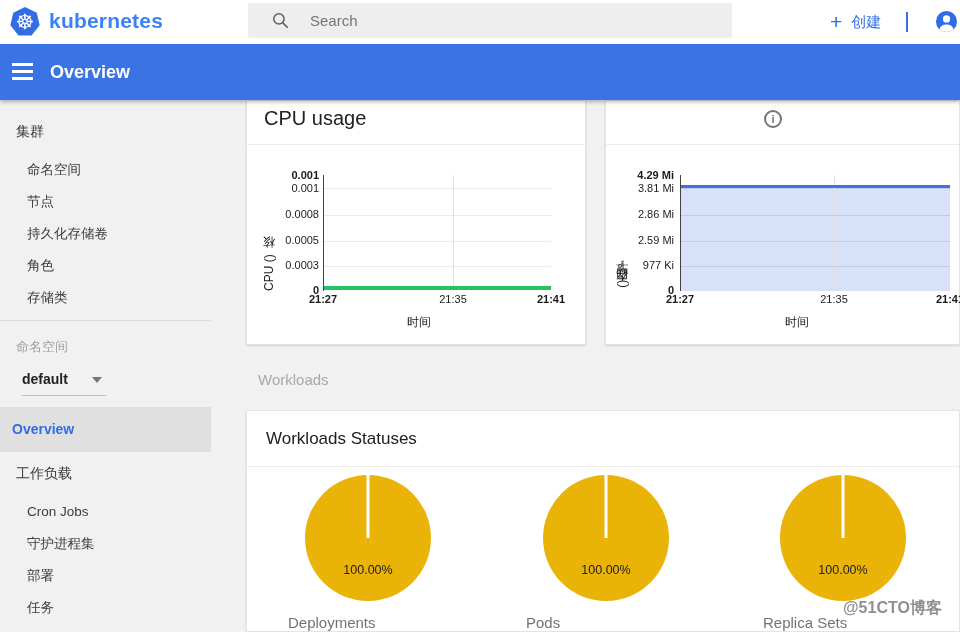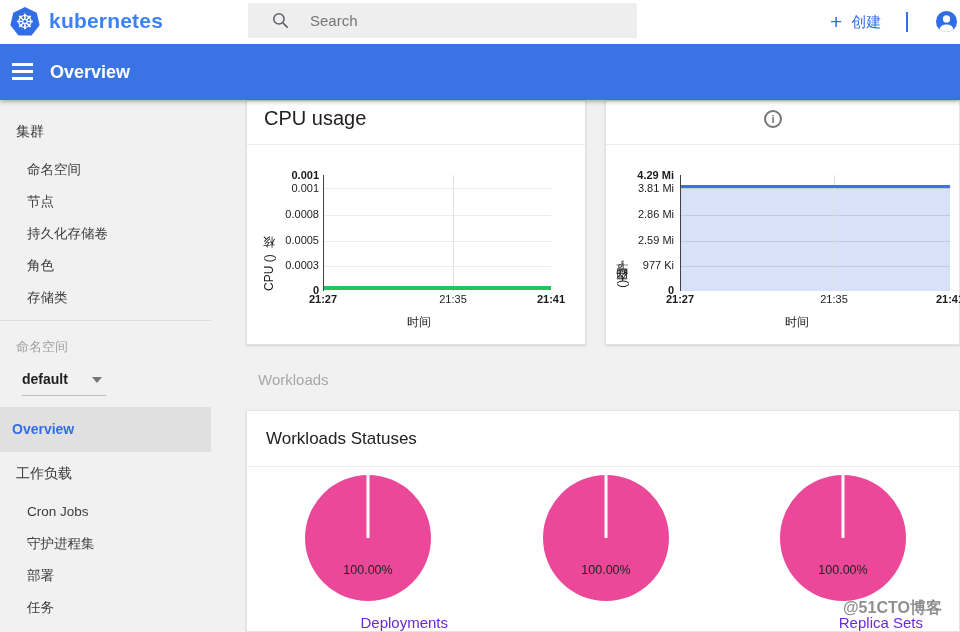--- a/index.html
+++ b/index.html
@@ -5,21 +5,21 @@
   * { margin:0; padding:0; box-sizing:border-box; }
   html,body { width:960px; height:632px; overflow:hidden;
     font-family:"Liberation Sans", sans-serif; background:#f1f1f1; position:relative; }
 
   
   .header { position:absolute; left:0; top:0; width:960px; height:44px; background:#ffffff; z-index:30; }
   .logo-hept { position:absolute; left:10px; top:7px; width:30px; height:30px; background:#326de6;
     clip-path:polygon(50% 0%,89.1% 18.8%,98.8% 61.2%,71.7% 95.1%,28.3% 95.1%,1.2% 61.2%,10.9% 18.8%);
     display:flex; align-items:center; justify-content:center; color:#fff; font-size:21px; line-height:30px; }
   .logo-text { position:absolute; left:49px; top:9px; font-size:21px; font-weight:bold; color:#3b82f6; letter-spacing:.2px; }
-  .searchbox { position:absolute; left:248px; top:3px; width:389px; height:35px; background:#eeeeee; border-radius:2px; }
+  .searchbox { position:absolute; left:248px; top:3px; width:484px; height:35px; background:#eeeeee; border-radius:2px; }
   .search-ic { position:absolute; left:23px; top:8px; width:19px; height:19px; }
   .searchbox input { position:absolute; left:62px; top:0; width:410px; height:35px; border:none; outline:none;
     background:transparent; font-size:15px; color:#424242; font-family:"Liberation Sans", sans-serif; }
   .searchbox input::placeholder { color:#757575; opacity:1; }
   .create-btn { position:absolute; left:830px; top:0; height:44px; display:flex; align-items:center; gap:9px;
     color:#326de6; font-size:15px; cursor:pointer; }
   .create-plus { font-size:21px; font-weight:300; line-height:20px; }
   .hdr-divider { position:absolute; left:906px; top:12px; width:2px; height:20px; background:#3a6fe0; }
   .avatar { position:absolute; left:935px; top:10px; width:23px; height:23px; }
 
@@ -76,25 +76,25 @@
   .card-cpu .xt0{left:54px} .card-cpu .xt1{left:184px} .card-cpu .xt2{left:282px}
   .card-mem .xt0{left:52px} .card-mem .xt1{left:206px} .card-mem .xt2{left:322px}
   .xlab { position:absolute; top:213px; width:60px; font-size:12px; color:#1b1b1b; }
   .card-cpu .xlab{left:160px} .card-mem .xlab{left:179px}
 
   
   .wl-label { position:absolute; left:258px; top:371px; font-size:15px; color:#a8a8a8; }
   .card-wl { left:246px; top:410px; width:714px; height:222px; }
   .wl-title { position:absolute; left:19px; top:18px; font-size:17px; color:#212121; }
   .wl-divider { position:absolute; left:0; top:55px; width:100%; height:1px; background:#ececec; }
-  .pie { position:absolute; top:64px; width:126px; height:126px; border-radius:50%; background:#ec4899; }
+  .pie { position:absolute; top:64px; width:126px; height:126px; border-radius:50%; background:#eab308; }
   .pie-a{left:58px} .pie-b{left:296px} .pie-c{left:533px}
   .pie-line { position:absolute; left:50%; top:0; width:3px; height:63px; background:#fff; transform:translateX(-50%); }
   .pie-pct { position:absolute; left:0; width:126px; top:88px; text-align:center; font-size:12.5px; color:#212121; }
-  .pie-label { position:absolute; top:203px; width:160px; text-align:right; font-size:15px; color:#6d28d9; }
+  .pie-label { position:absolute; top:203px; width:160px; text-align:left; font-size:15px; color:#737373; }
   .pl-a{left:41px} .pl-b{left:279px} .pl-c{left:516px}
 
   .watermark { position:absolute; left:843px; top:598px; font-size:16px; font-weight:bold; color:#8f8f8f; z-index:40; }
 </style>
 </head>
 <body>
 
 <div class="header">
   <div class="logo-hept">
     <span>☸</span>
@@ -229,16 +229,17 @@
   <div class="pie pie-b">
     <div class="pie-line"></div>
     <div class="pie-pct">100.00%</div>
   </div>
   <div class="pie pie-c">
     <div class="pie-line"></div>
     <div class="pie-pct">100.00%</div>
   </div>
 
   <div class="pie-label pl-a">Deployments</div>
+  <div class="pie-label pl-b">Pods</div>
   <div class="pie-label pl-c">Replica Sets</div>
 </div>
 
 <div class="watermark">@51CTO博客</div>
 
 </body></html>

